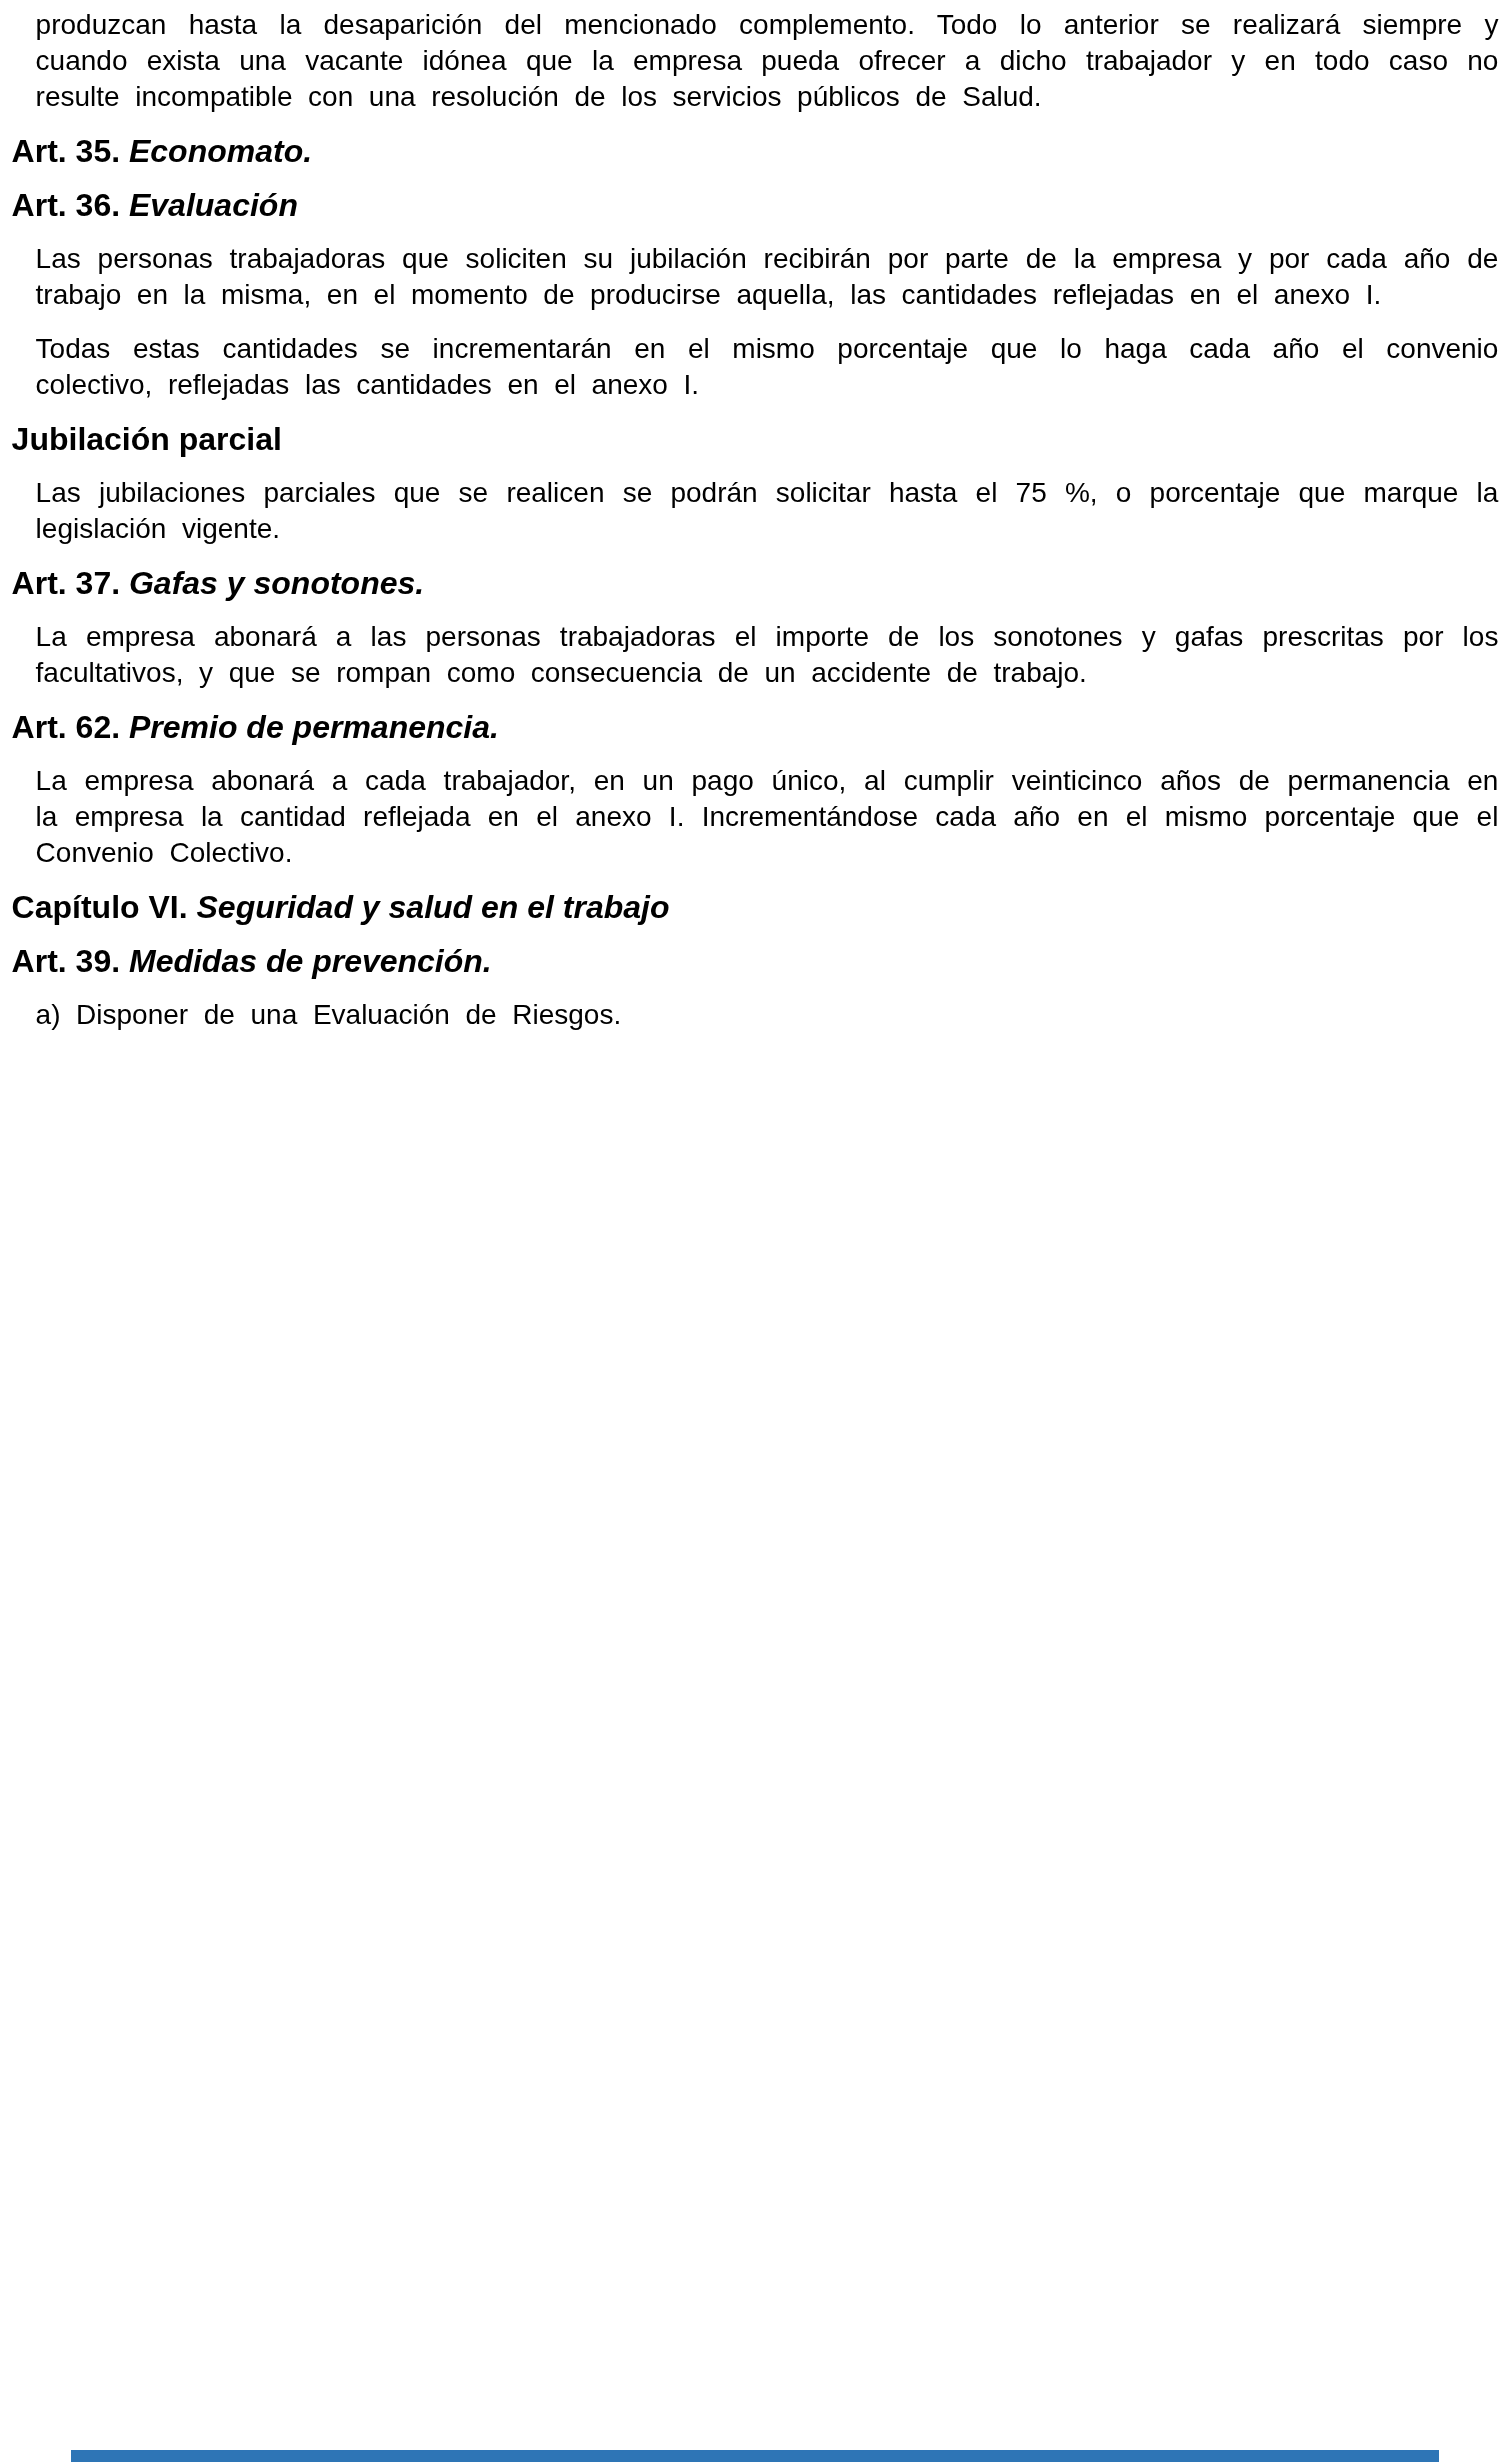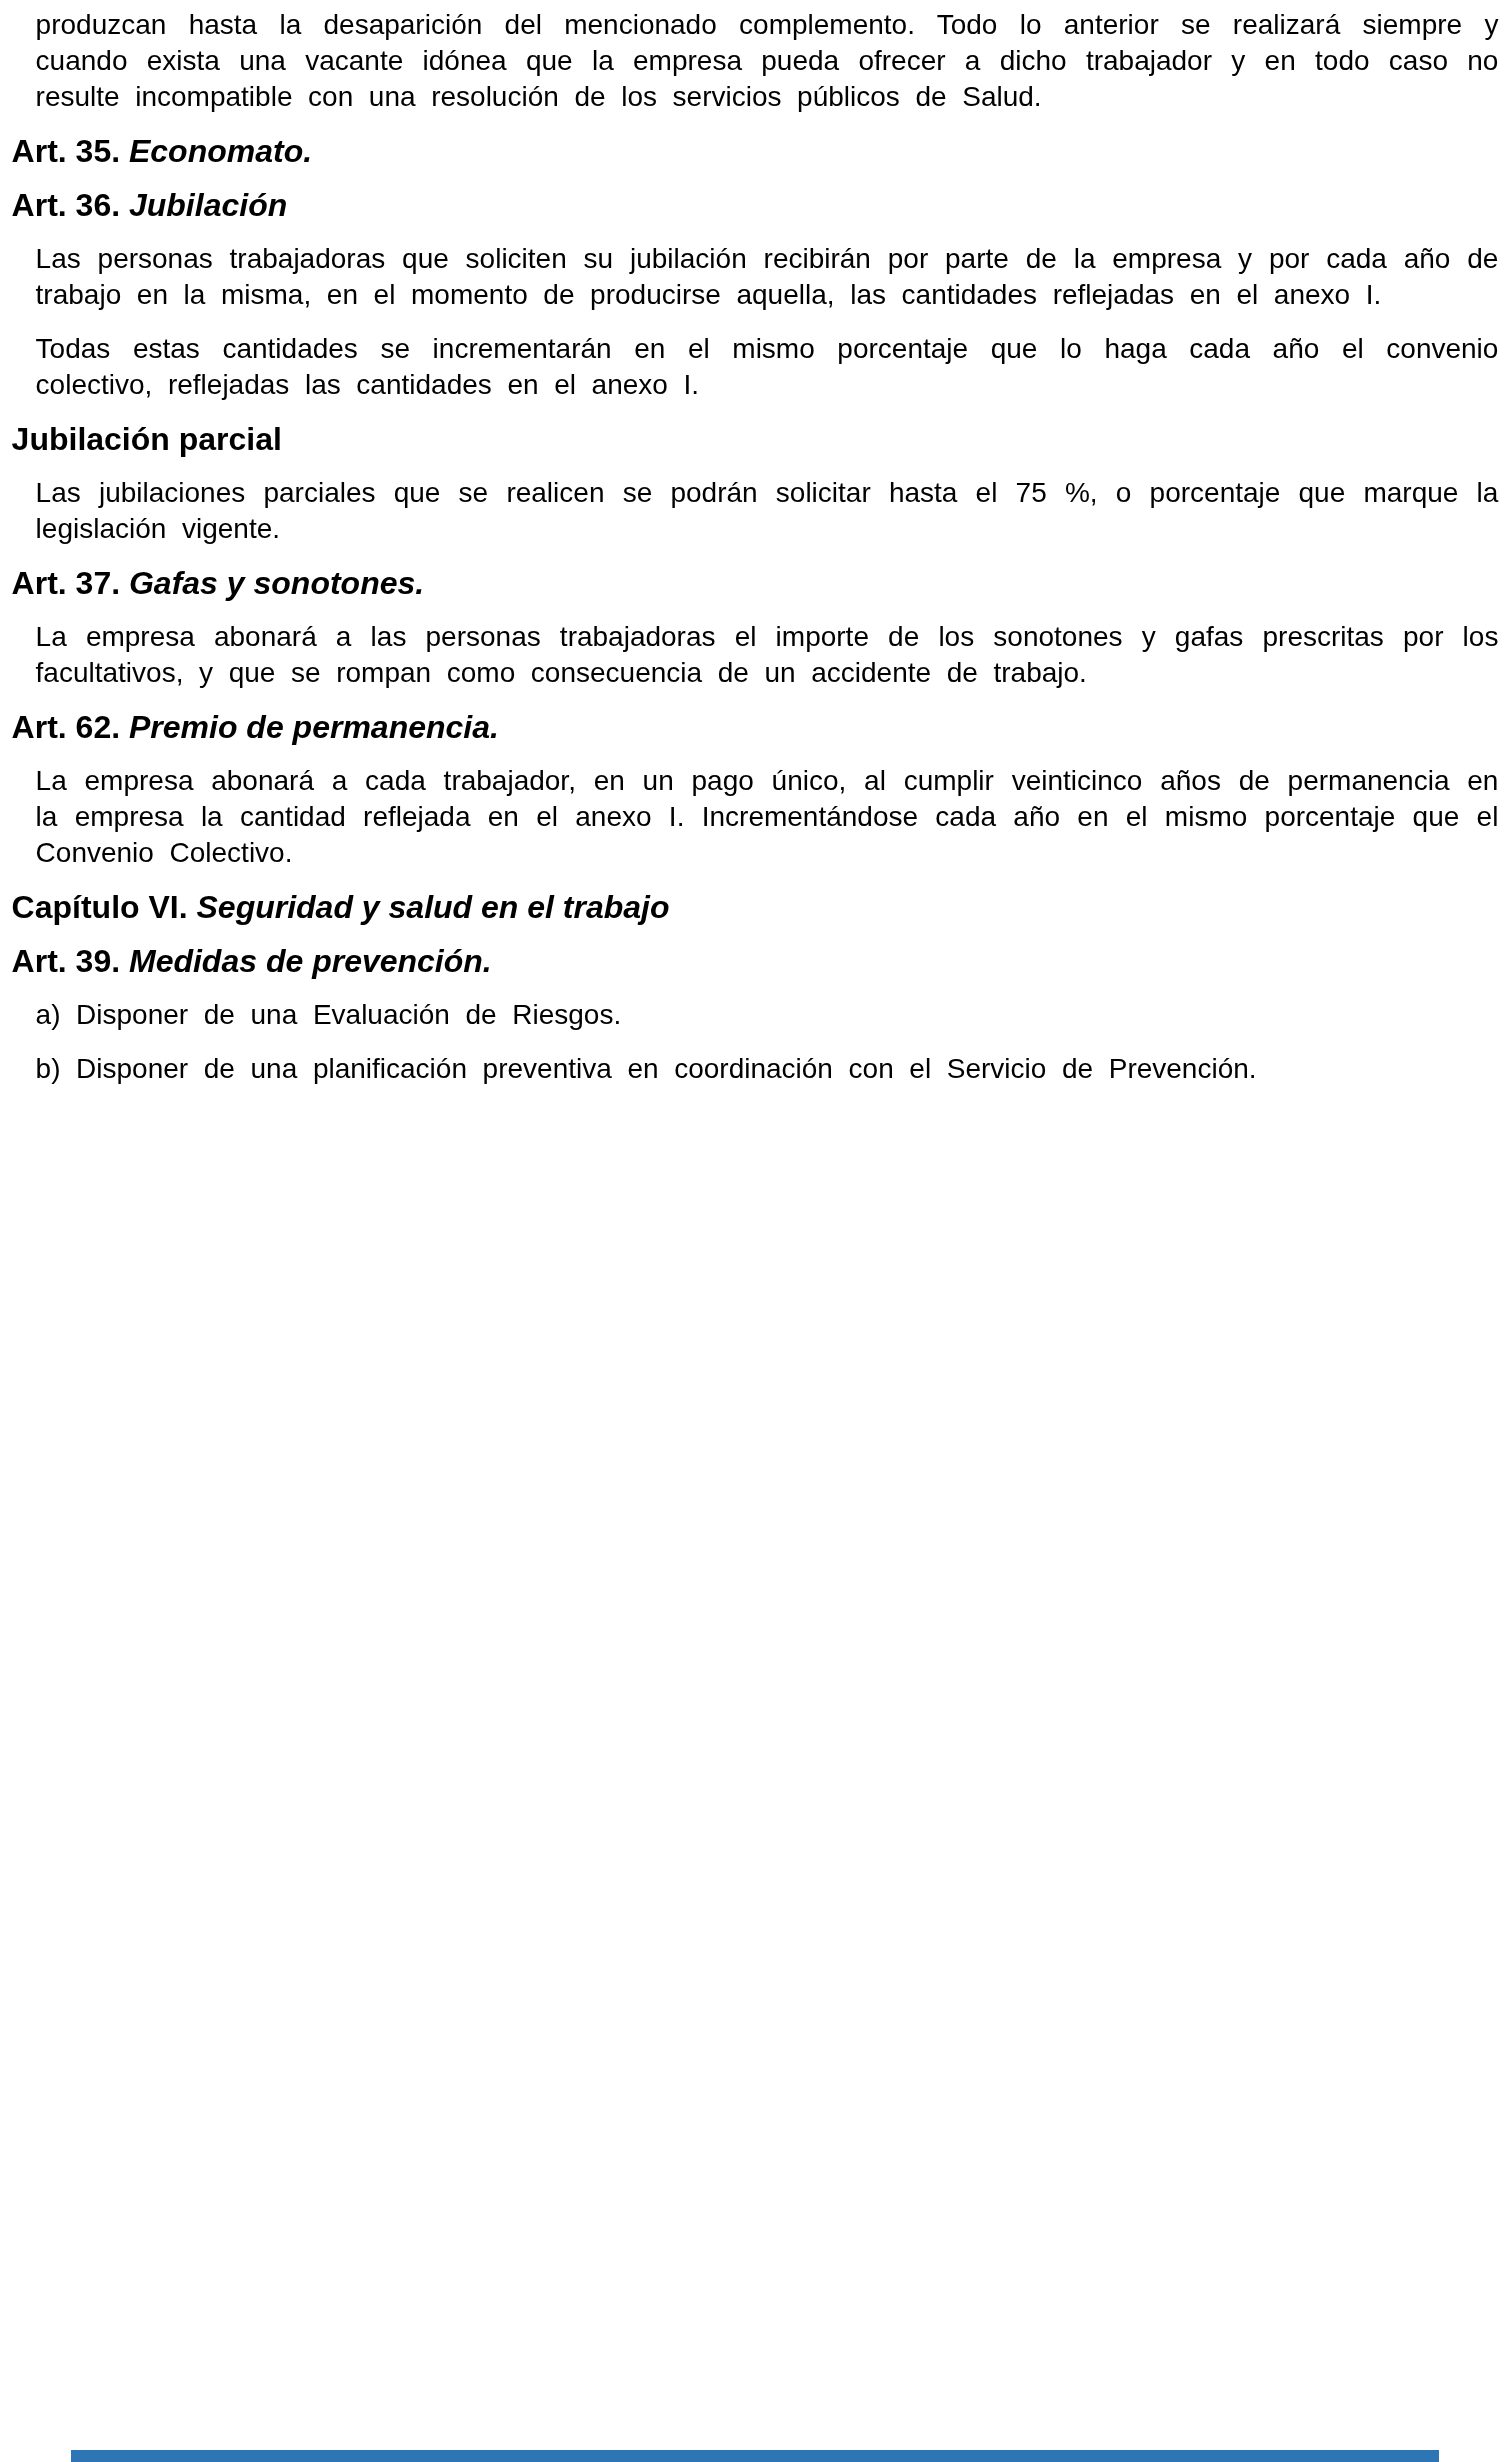--- a/index.html
+++ b/index.html
@@ -47,21 +47,21 @@
 </head>
 <body style="background-color: rgb(255, 255, 255); color: rgb(0, 0, 0);">
 
 <div class="page">
 
   <p class="block para">produzcan hasta la desaparición del mencionado complemento. Todo lo anterior se realizará siempre y cuando exista una vacante idónea que la empresa pueda ofrecer a dicho trabajador y en todo caso no resulte incompatible con una resolución de los servicios públicos de Salud.</p>
 
   <h2 class="block heading"><span class="h-num">Art. 35.</span> <span class="h-title">Economato.</span></h2>
 
 
-  <h2 class="block heading"><span class="h-num">Art. 36.</span> <span class="h-title">Jubilación</span></h2>
+  <h2 class="block heading"><span class="h-num">Art. 36.</span> <span class="h-title">Evaluación</span></h2>
 
   <p class="block para">Las personas trabajadoras que soliciten su jubilación recibirán por parte de la empresa y por cada año de trabajo en la misma, en el momento de producirse aquella, las cantidades reflejadas en el anexo I.</p>
 
   <p class="block para">Todas estas cantidades se incrementarán en el mismo porcentaje que lo haga cada año el convenio colectivo, reflejadas las cantidades en el anexo I.</p>
 
   <h2 class="block heading subheading">Jubilación parcial</h2>
 
   <p class="block para">Las jubilaciones parciales que se realicen se podrán solicitar hasta el 75 %, o porcentaje que marque la legislación vigente.</p>
 
   <h2 class="block heading"><span class="h-num">Art. 37.</span> <span class="h-title">Gafas y sonotones.</span></h2>
@@ -72,18 +72,17 @@
 
   <p class="block para">La empresa abonará a cada trabajador, en un pago único, al cumplir veinticinco años de permanencia en la empresa la cantidad reflejada en el anexo I. Incrementándose cada año en el mismo porcentaje que el Convenio Colectivo.</p>
 
   <h2 class="block heading"><span class="h-num">Capítulo VI.</span> <span class="h-title">Seguridad y salud en el trabajo</span></h2>
 
   <h2 class="block heading"><span class="h-num">Art. 39.</span> <span class="h-title">Medidas de prevención.</span></h2>
 
 
   <p class="block para">a) Disponer de una Evaluación de Riesgos.</p>
 
-  <p class="block para">b) Disponer de una planificación preventiva en coordinación con el Servicio de Prevención.</p>
 
   <div class="footer-bar" style="background-color: rgb(46, 117, 182);"></div>
 
 </div>
 
 
 </body></html>

